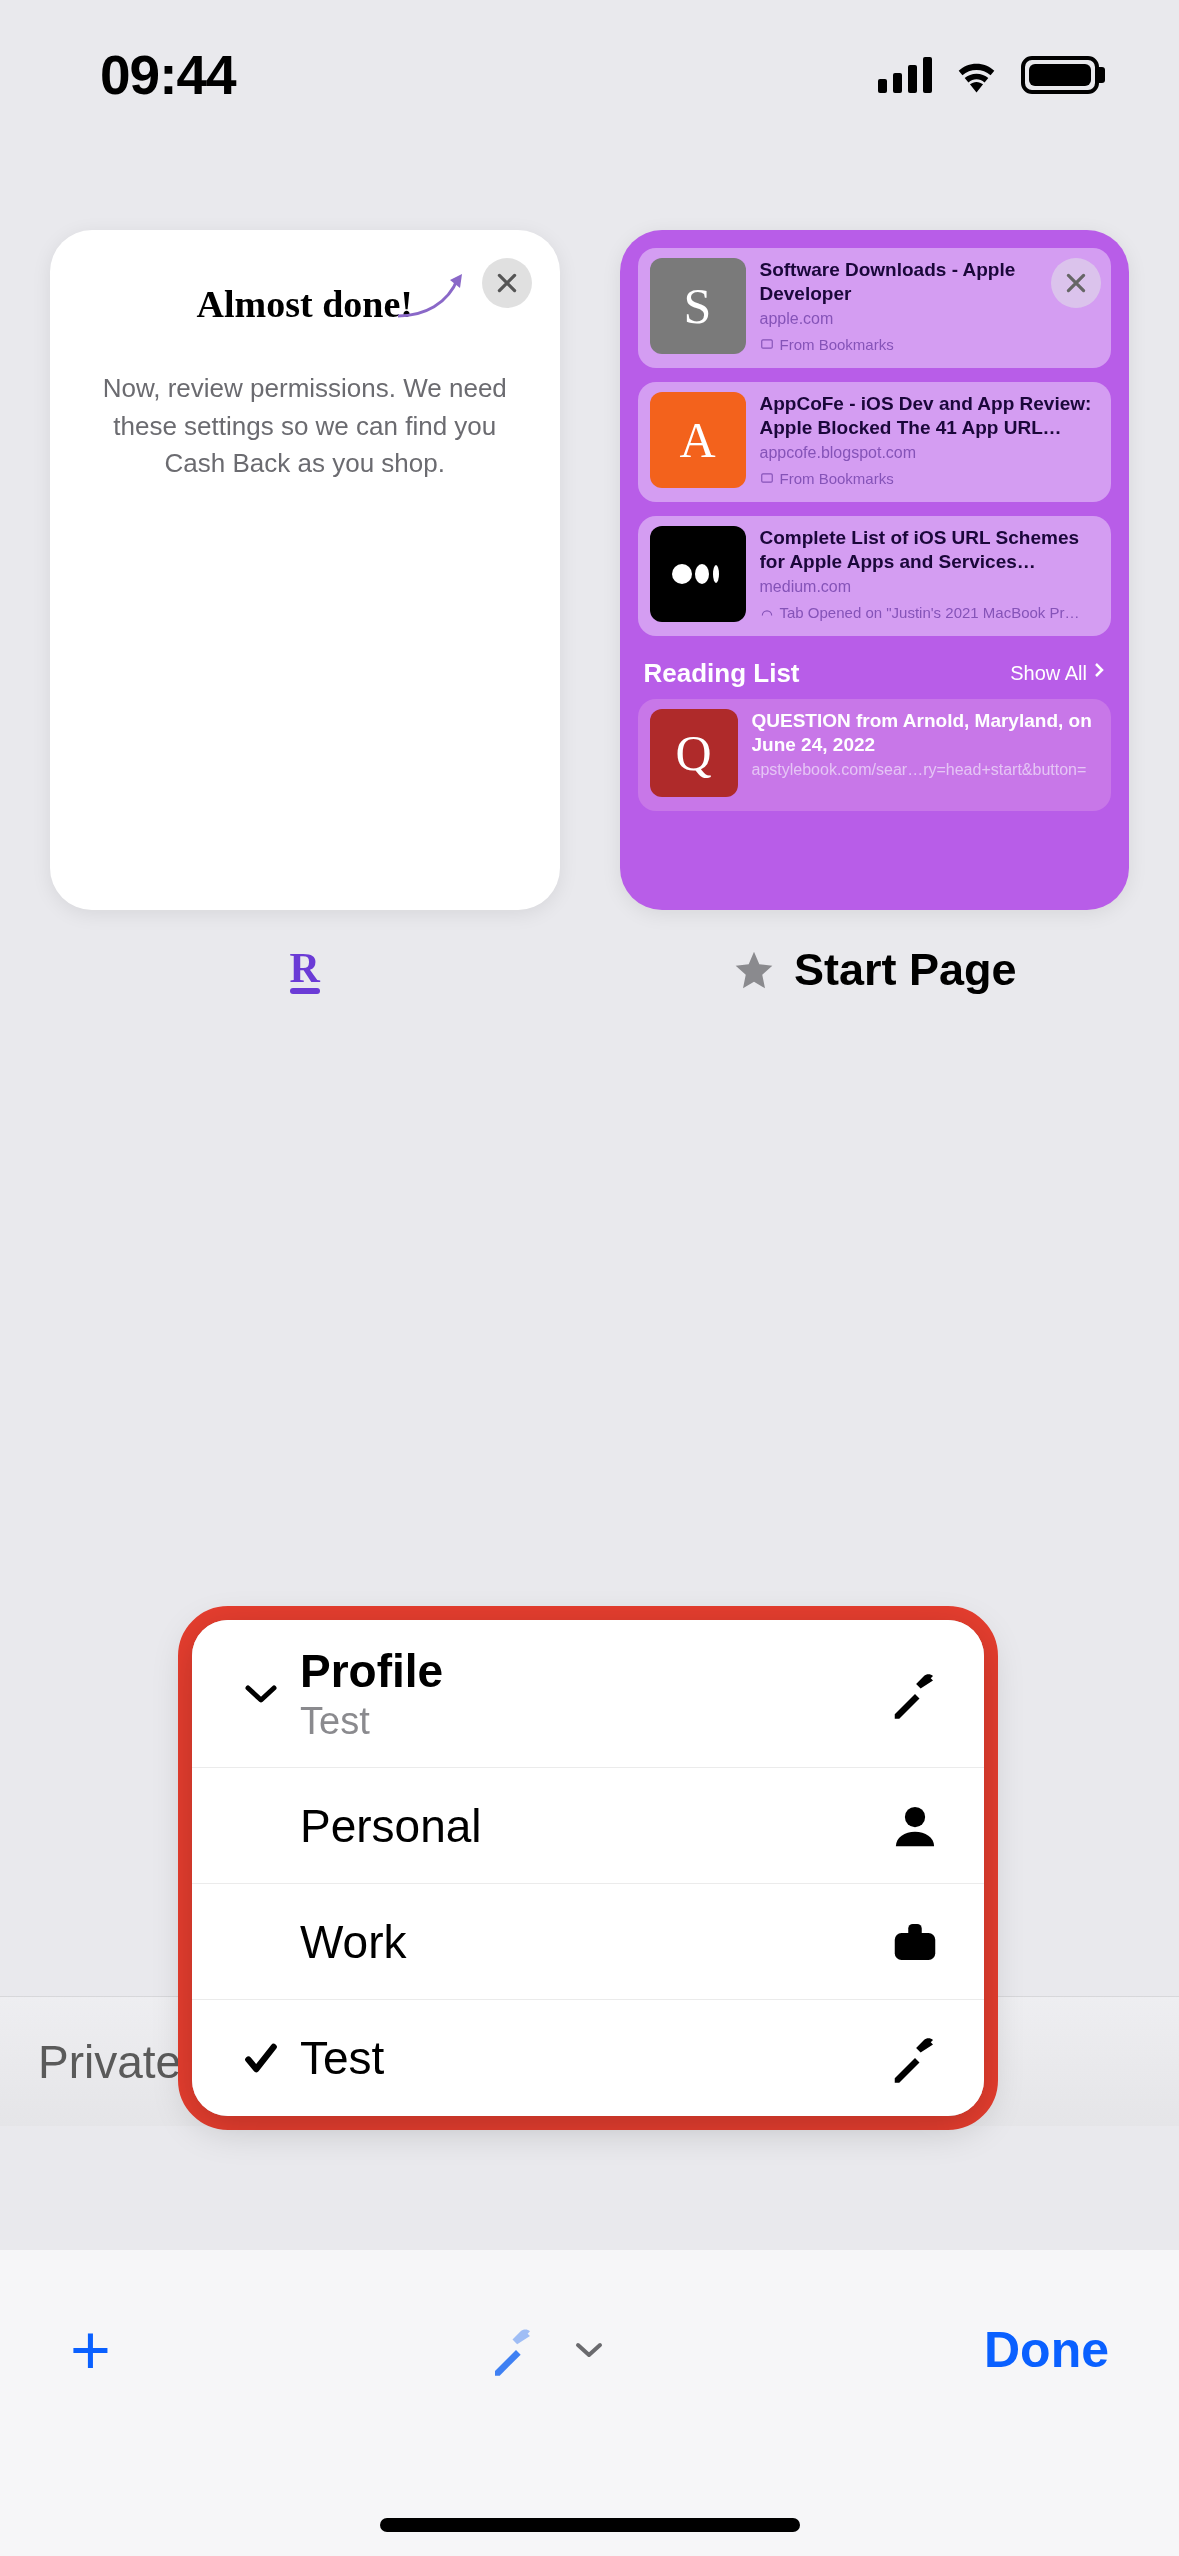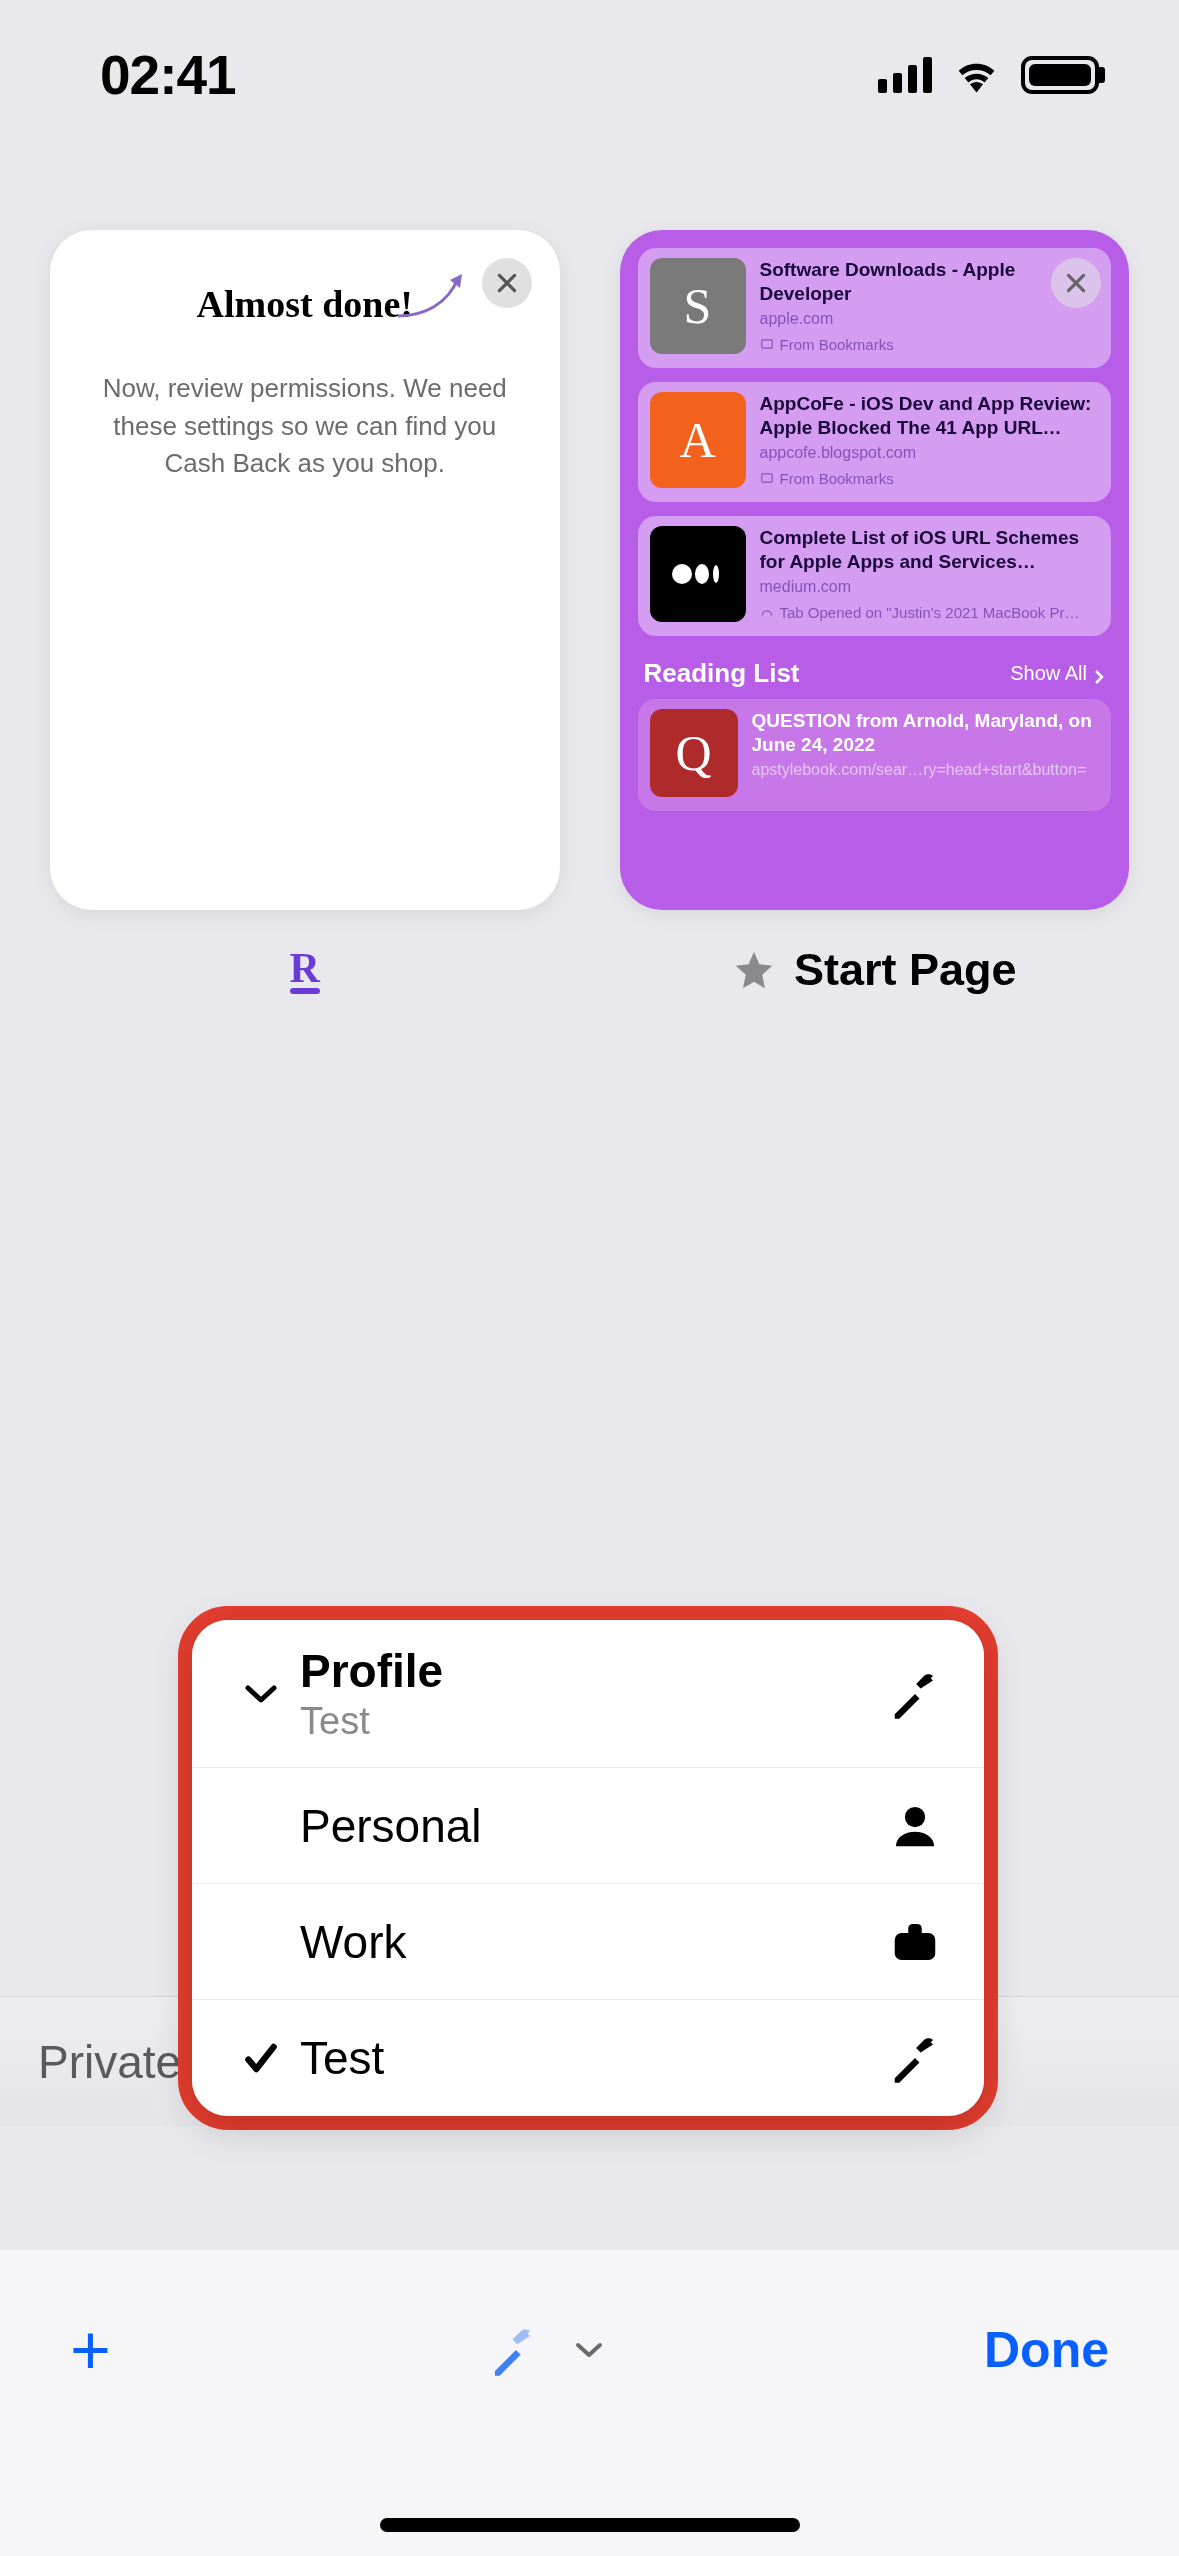--- a/index.html
+++ b/index.html
@@ -41,21 +41,21 @@
 .sp-ico.gray{background:#7a7a7a;}
 .sp-ico.orange{background:#f3621c;}
 .sp-ico.black{background:#000;}
 .sp-ico.red{background:#af2a2a;width:88px;height:88px;}
 .sp-txt{flex:1;min-width:0;}
 .sp-title{font-size:19px;font-weight:700;color:#1a073a;line-height:1.25;display:-webkit-box;-webkit-line-clamp:2;-webkit-box-orient:vertical;overflow:hidden;}
 .sp-sub{font-size:16px;color:#8553b8;margin-top:4px;}
 .sp-meta{font-size:15px;color:#8553b8;margin-top:8px;display:flex;align-items:center;gap:6px;}
 .sp-rl-header{display:flex;justify-content:space-between;align-items:center;padding:8px 6px 10px;}
 .sp-rl-title{font-size:26px;font-weight:700;color:#fff;}
-.sp-rl-showall{font-size:20px;color:#fff;display:flex;align-items:flex-end;gap:6px;}
+.sp-rl-showall{font-size:20px;color:#fff;display:flex;align-items:flex-start;gap:6px;}
 .medium-dots{width:56px;height:28px;}
 
 
 .pill-area{position:absolute;bottom:430px;left:0;right:0;height:130px;background:linear-gradient(#eeeef1,#e5e5e8);border-top:1px solid rgba(0,0,0,.06);}
 .pill-private{position:absolute;left:38px;top:50%;transform:translateY(-50%);font-size:46px;color:#5a5a5a;font-weight:400;}
 
 
 .netg{position:absolute;bottom:756px;left:245px;width:690px;height:90px;background:rgba(245,245,247,.92);border:1px solid rgba(0,0,0,.08);border-radius:28px 28px 0 0;display:flex;align-items:center;justify-content:space-between;padding:0 40px;}
 .netg-text{font-size:44px;color:#888;}
 .netg-icon{width:44px;height:44px;}
@@ -80,21 +80,21 @@
 .tb-mid{display:flex;align-items:center;gap:28px;}
 .tb-done{font-size:50px;color:#0a60ff;font-weight:700;}
 .home-ind{position:absolute;bottom:24px;left:50%;transform:translateX(-50%);width:420px;height:14px;background:#000;border-radius:7px;}
 
 svg{display:block;}
 </style>
 </head>
 <body>
 
 <div class="statusbar">
-  <div class="sb-time">02:41</div>
+  <div class="sb-time">09:44</div>
   <div class="sb-icons">
     <div class="sb-bars">
       <div class="sb-bar" style="height:14px"></div>
         <div class="sb-bar" style="height:20px"></div>
       <div class="sb-bar" style="height:28px"></div>
         <div class="sb-bar" style="height:36px"></div>
     </div>
     <svg class="sb-wifi" viewBox="0 0 24 18">
         <path fill="#000" d="M12 18l-3.5-4.3c1-.8 2.2-1.3 3.5-1.3s2.5.5 3.5 1.3L12 18zm-6.3-7.7C7.3 8.9 9.6 8 12 8s4.7.9 6.3 2.3l-2 2.4C15 11.6 13.5 11 12 11s-3 .6-4.3 1.7l-2-2.4zM2.5 6.4C5.1 4.1 8.4 2.7 12 2.7s6.9 1.4 9.5 3.7l-2 2.4C17.4 7 14.8 6 12 6S6.6 7 4.5 8.8l-2-2.4z"></path>
       </svg>

